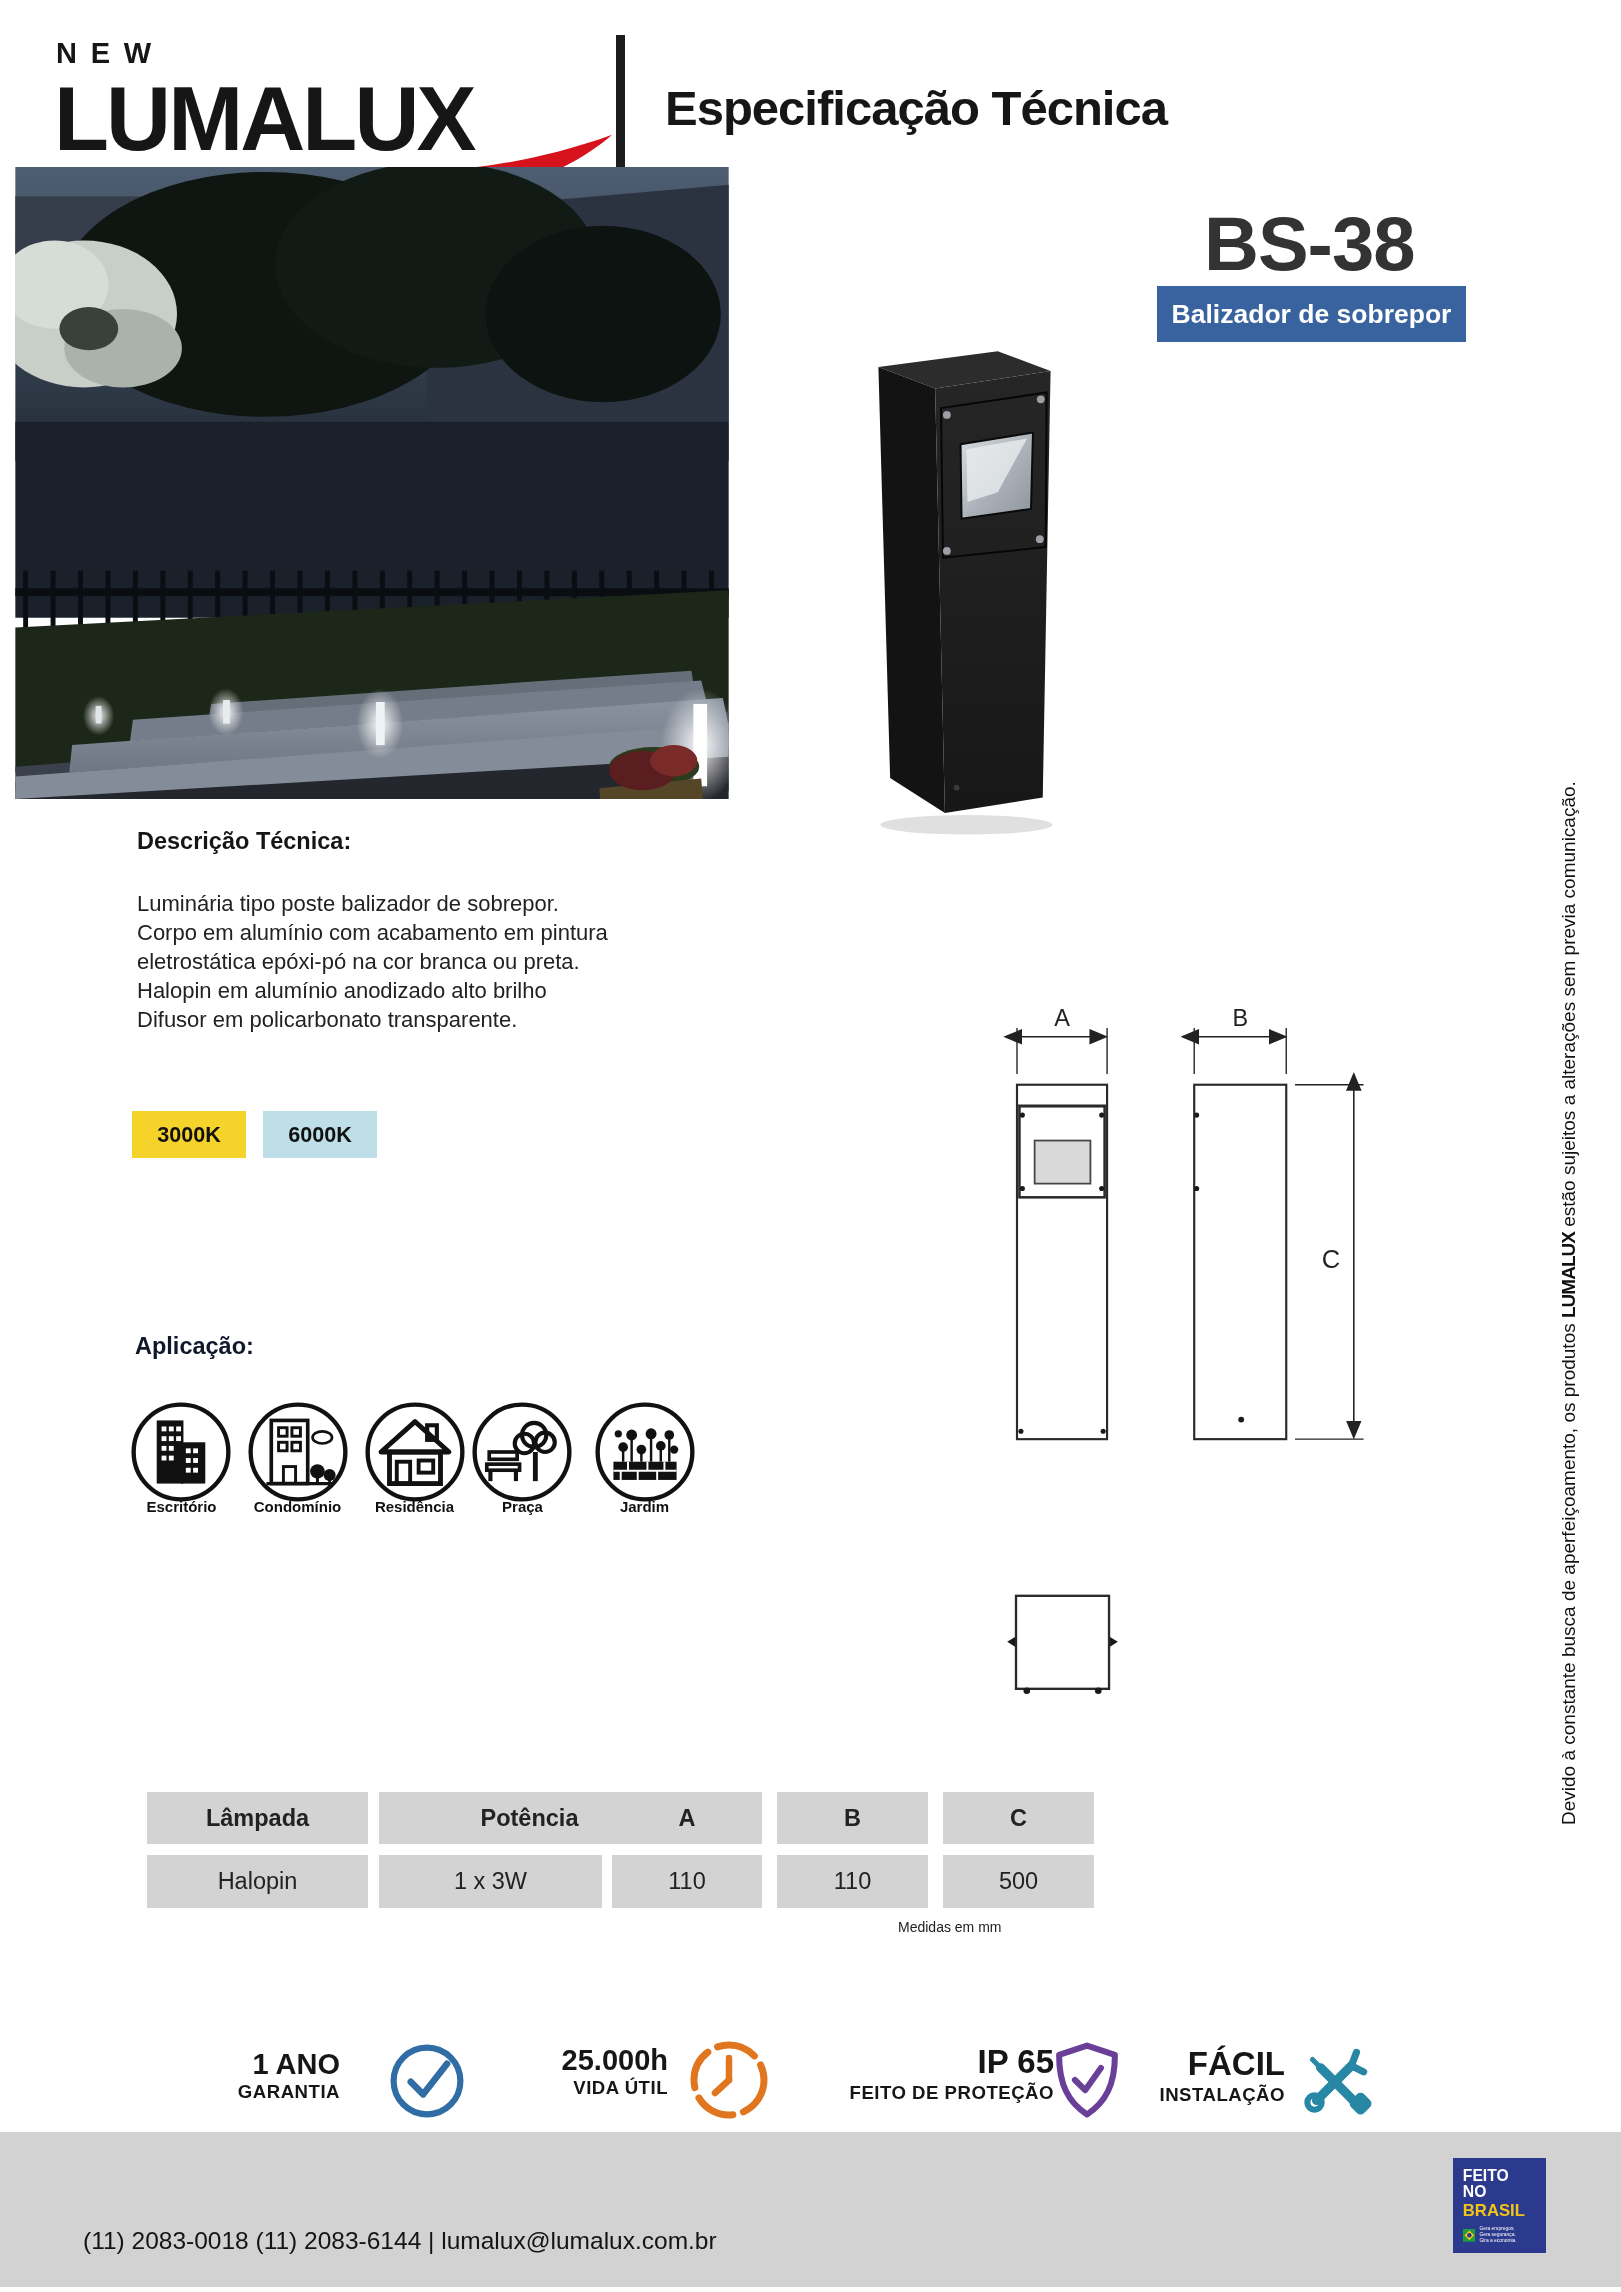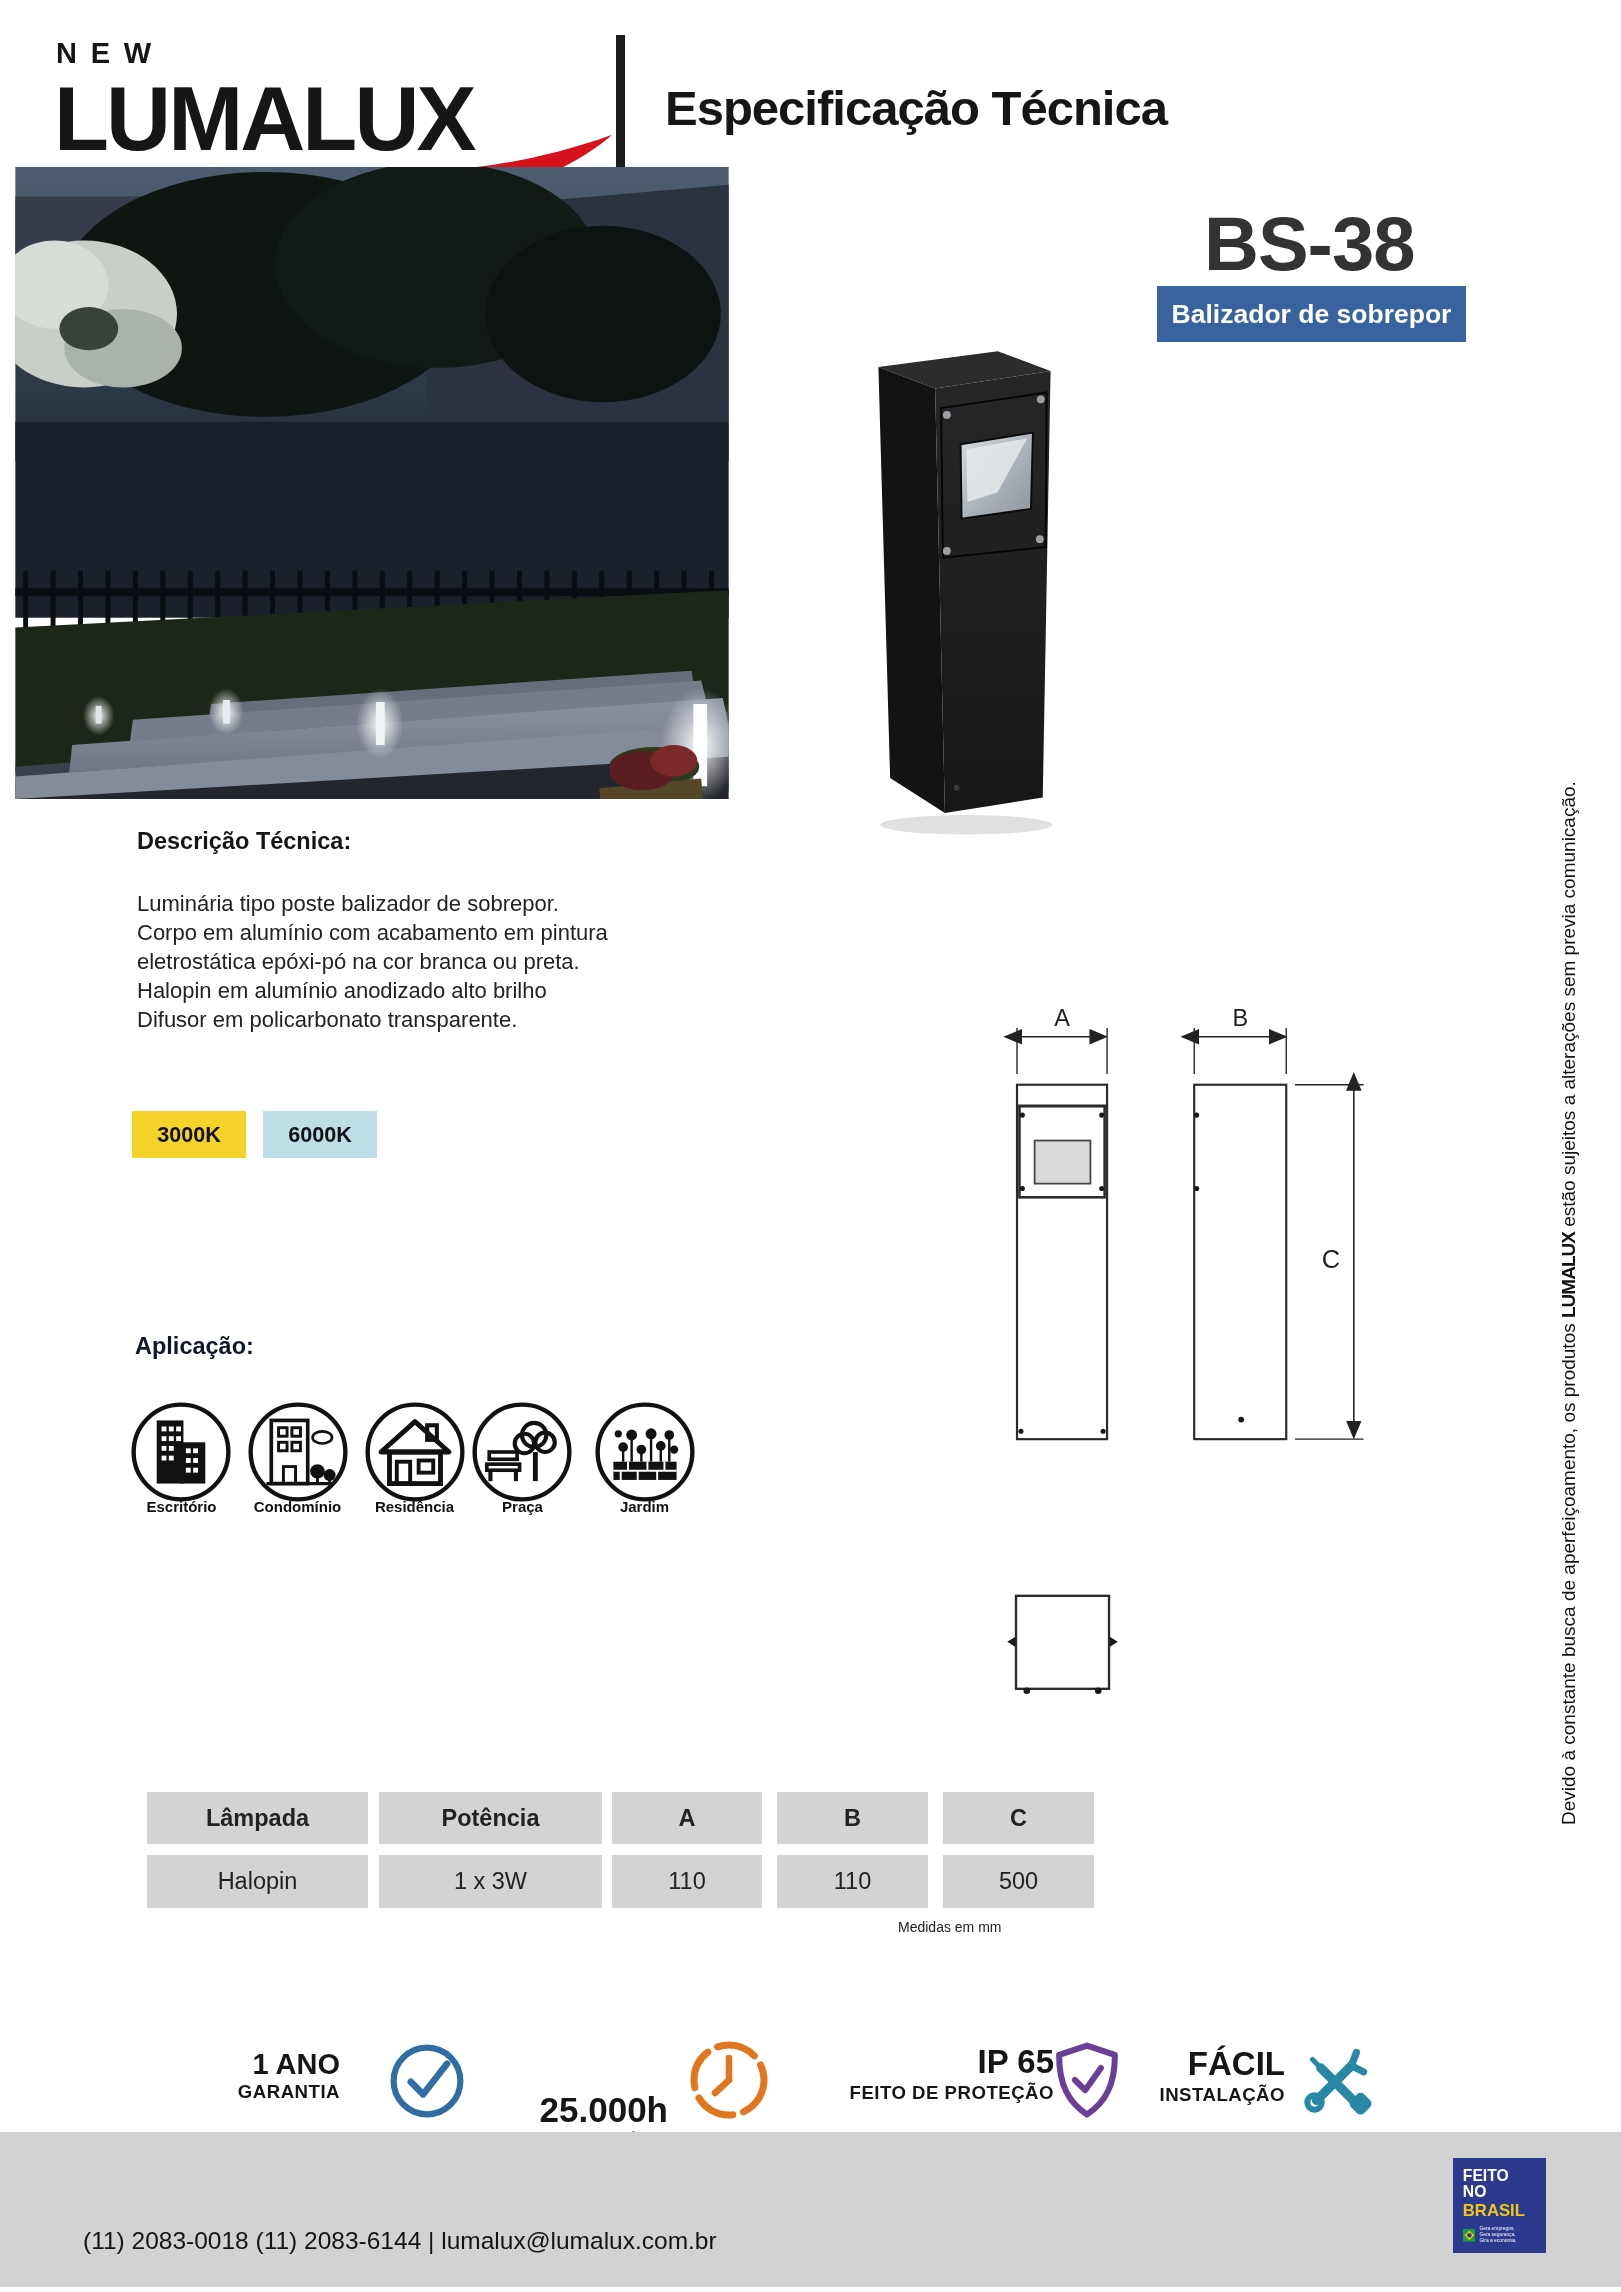--- a/index.html
+++ b/index.html
@@ -333,21 +333,21 @@
     <text x="378" y="273" text-anchor="end" font-size="26" fill="#222">C</text>
 
     <rect x="47" y="608" width="95" height="95" fill="none" stroke="#2a2a2a" stroke-width="2.4"></rect>
     <path d="M46 650 L38 655 L46 660 Z" fill="#1a1a1a"></path>
     <path d="M143 650 L151 655 L143 660 Z" fill="#1a1a1a"></path>
     <circle cx="58" cy="705" r="3.4" fill="#1a1a1a"></circle>
       <circle cx="131" cy="705" r="3.4" fill="#1a1a1a"></circle>
   </svg>
 
   <div class="abs cell head" style="left:147px;top:1792px;width:221px;height:52px;">Lâmpada</div>
-  <div class="abs cell head" style="left:379px;top:1792px;width:223px;height:52px;">Potência</div>
+  <div class="abs cell head" style="left:379px;top:1792px;width:223px;height:52px;padding-left:39px;">Potência</div>
   <div class="abs cell head" style="left:612px;top:1792px;width:150px;height:52px;">A</div>
   <div class="abs cell head" style="left:777px;top:1792px;width:151px;height:52px;">B</div>
   <div class="abs cell head" style="left:943px;top:1792px;width:151px;height:52px;">C</div>
 
   <div class="abs cell" style="left:147px;top:1855px;width:221px;height:53px;">Halopin</div>
   <div class="abs cell" style="left:379px;top:1855px;width:223px;height:53px;">1 x 3W</div>
   <div class="abs cell" style="left:612px;top:1855px;width:150px;height:53px;">110</div>
   <div class="abs cell" style="left:777px;top:1855px;width:151px;height:53px;">110</div>
   <div class="abs cell" style="left:943px;top:1855px;width:151px;height:53px;">500</div>
 
@@ -356,21 +356,21 @@
   <div class="abs feature-text" style="left:154px;top:2049px;width:186px;">
     <div class="f-title" style="font-size:29px;">1 ANO</div>
     <div class="f-sub">GARANTIA</div>
   </div>
   <svg class="abs" style="left:386px;top:2039px;" width="82" height="82" viewBox="0 0 86 86">
     <circle cx="43" cy="44" r="35" fill="none" stroke="#2f6da4" stroke-width="6.5"></circle>
     <path d="M26 45 L39 58 L64 26" fill="none" stroke="#2f6da4" stroke-width="7" stroke-linecap="round" stroke-linejoin="round"></path>
   </svg>
 
   <div class="abs feature-text" style="left:482px;top:2045px;width:186px;">
-    <div class="f-title" style="font-size:35px;margin-top:47px;">25.000h</div>
+    <div class="f-title" style="font-size:29px;">25.000h</div>
     <div class="f-sub">VIDA ÚTIL</div>
   </div>
   <svg class="abs" style="left:686px;top:2037px;" width="86" height="86" viewBox="0 0 86 86">
     <circle cx="43" cy="43" r="35" fill="none" stroke="#e0761f" stroke-width="7" stroke-dasharray="40 11" stroke-linecap="round"></circle>
     <line x1="43" y1="43" x2="43" y2="21" stroke="#e0761f" stroke-width="6.5" stroke-linecap="round"></line>
     <line x1="43" y1="43" x2="29" y2="56" stroke="#e0761f" stroke-width="6.5" stroke-linecap="round"></line>
   </svg>
 
   <div class="abs feature-text" style="left:833px;top:2045px;width:221px;">
     <div class="f-title" style="font-size:33px;">IP 65</div>

